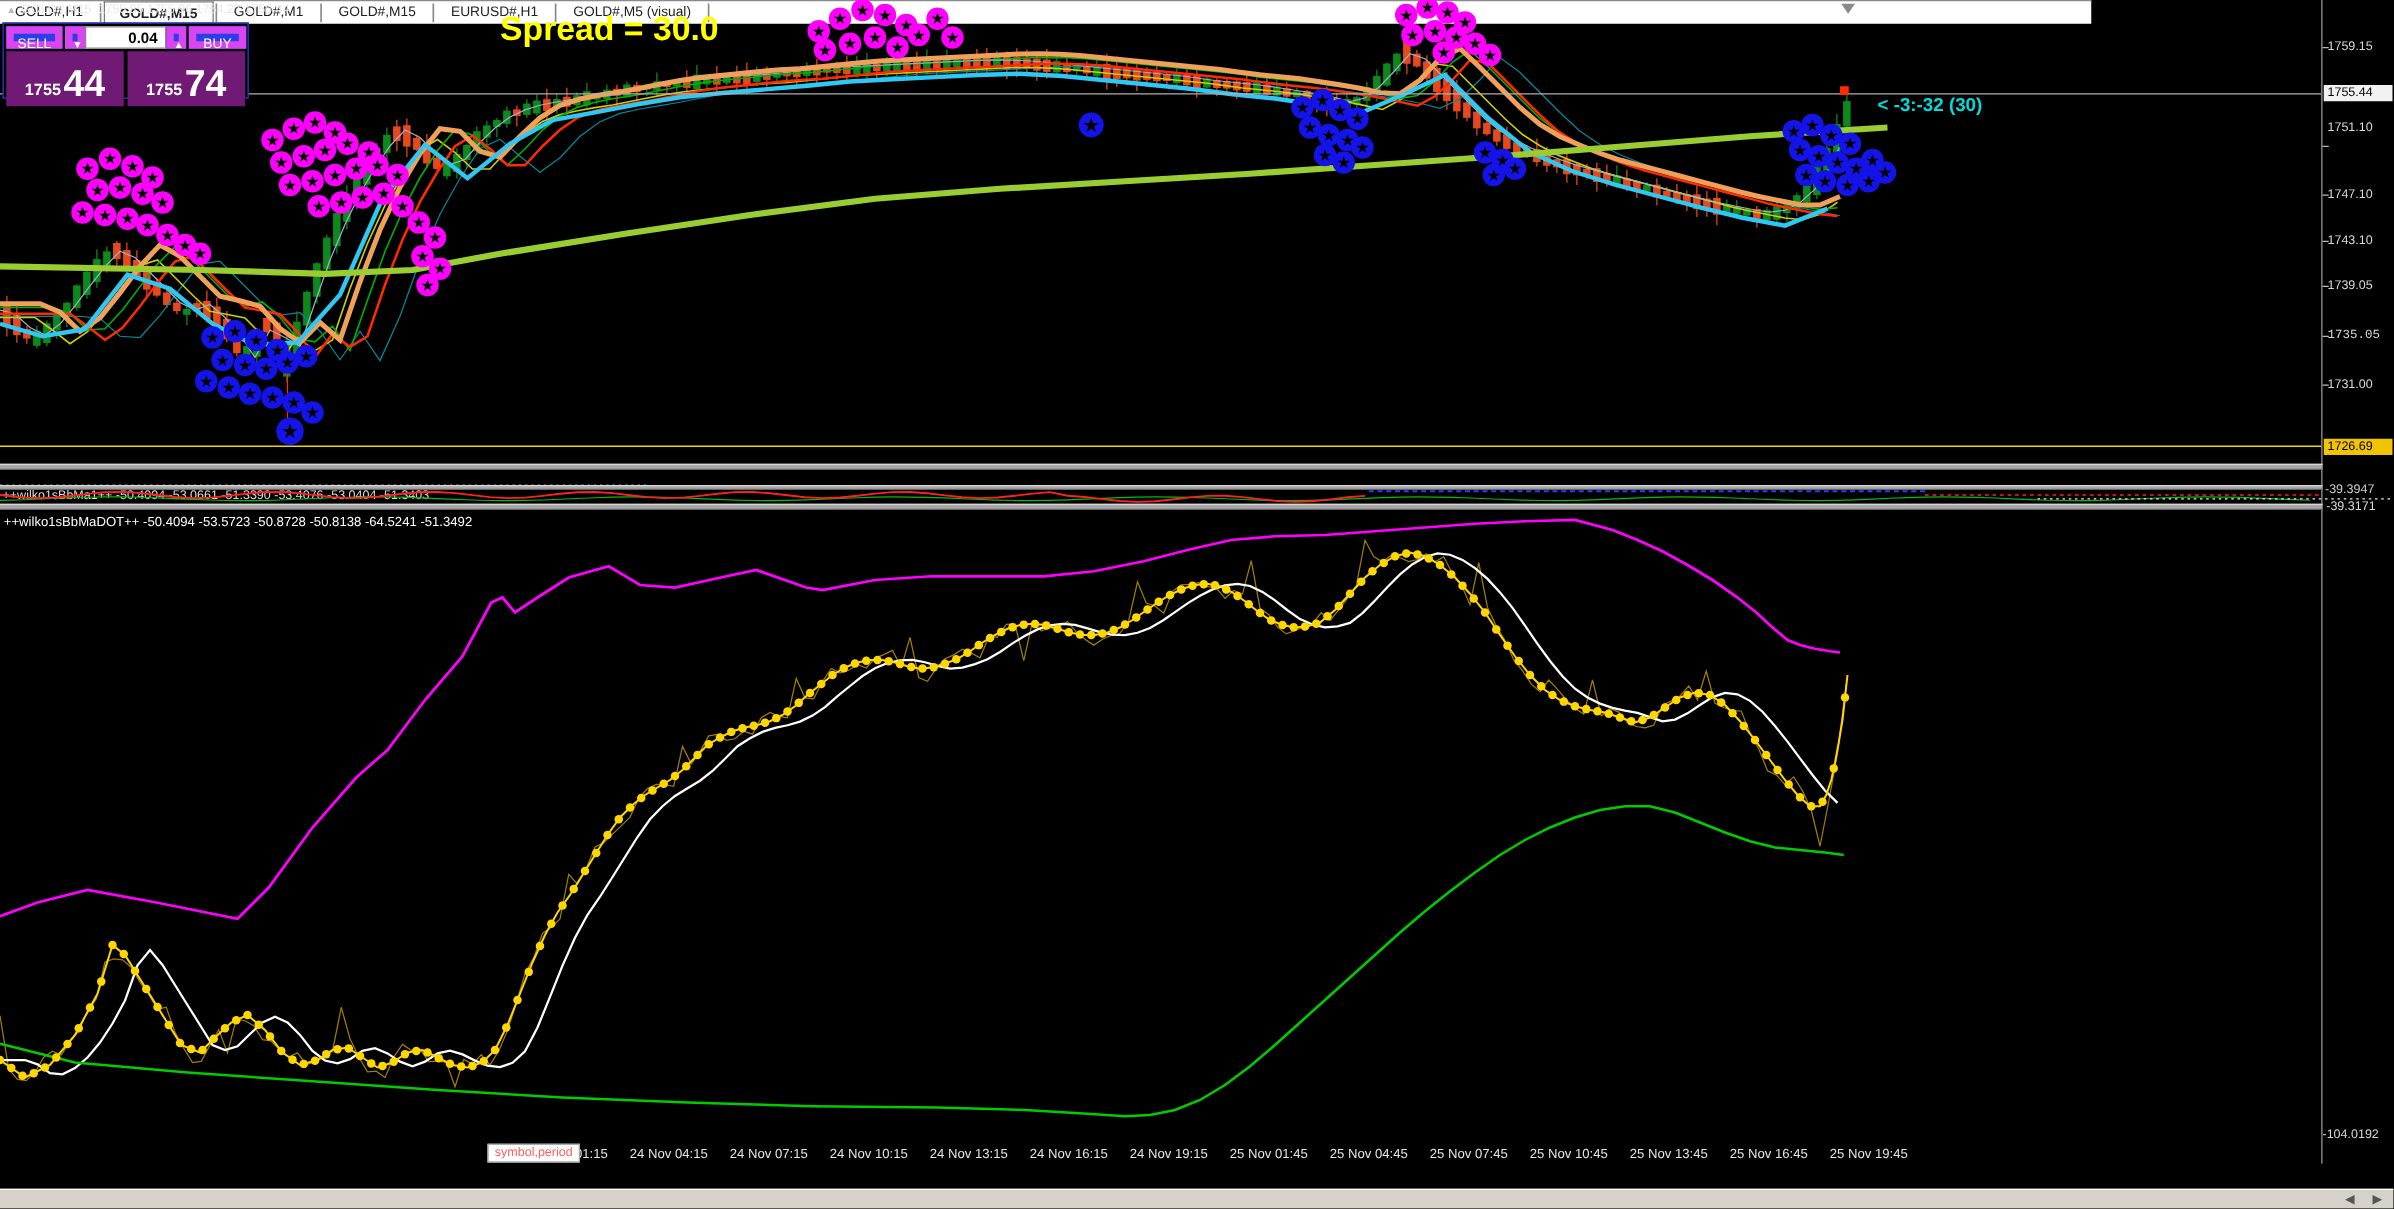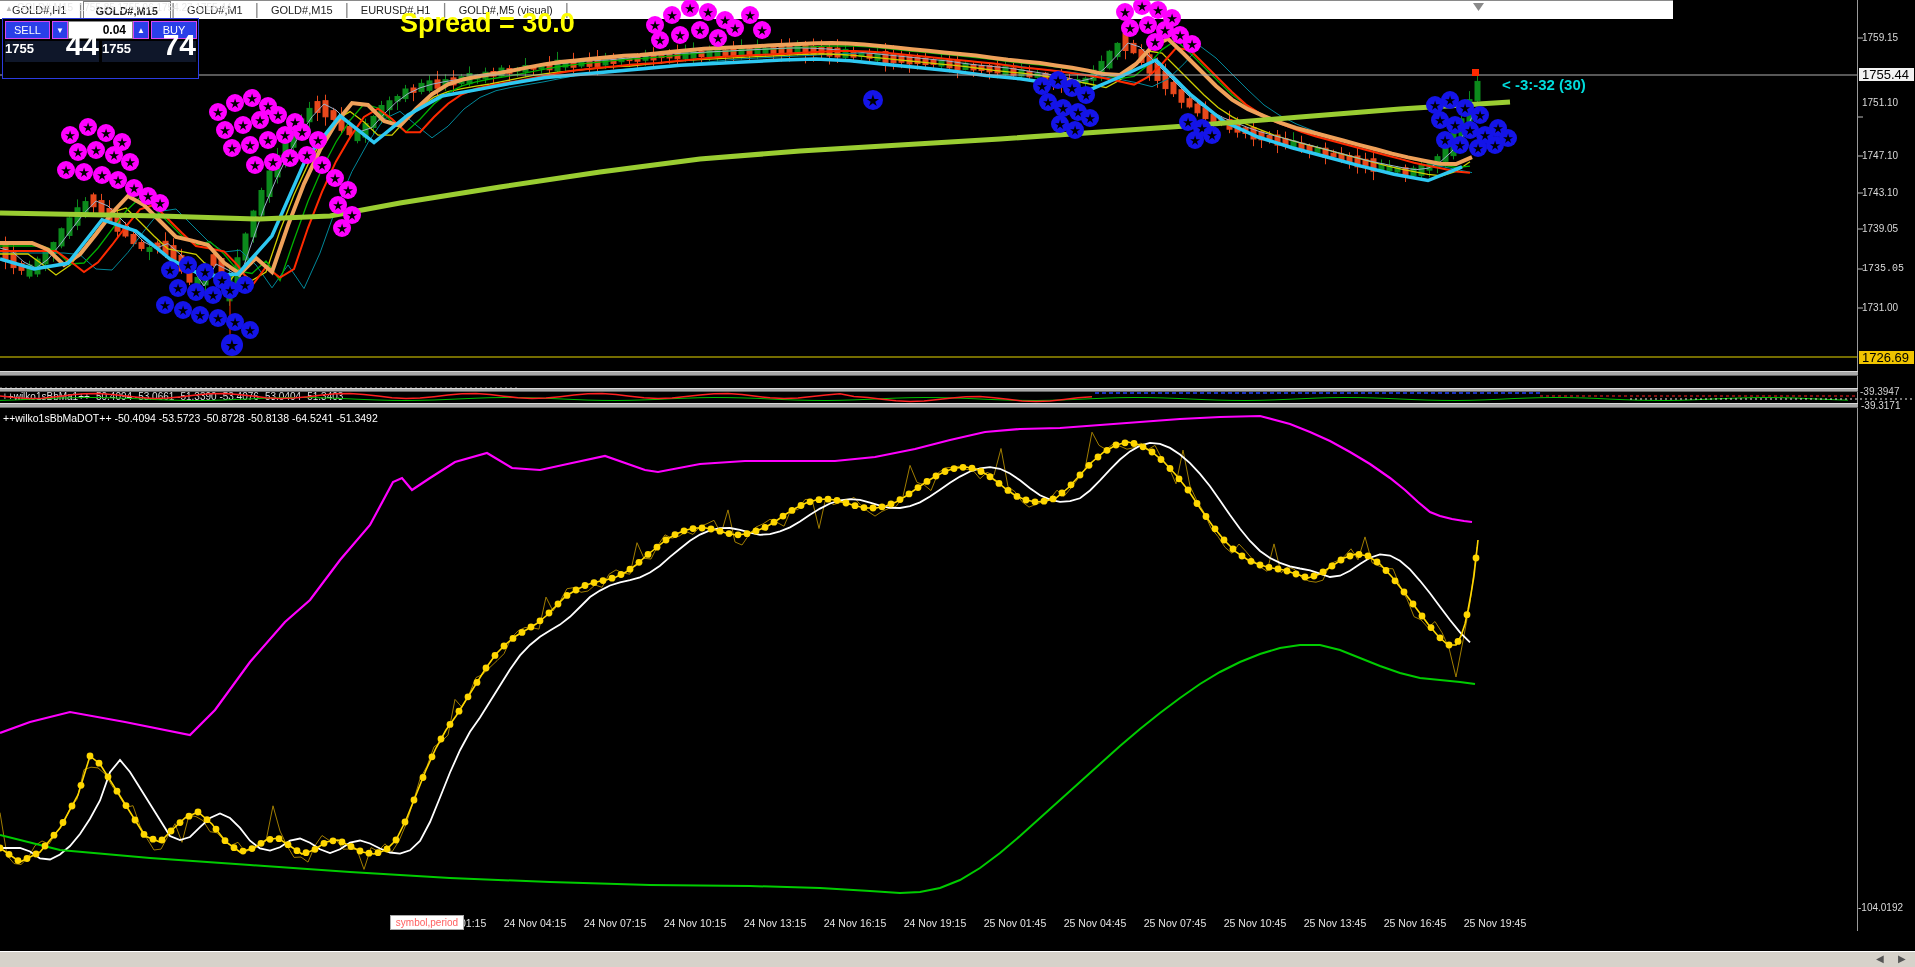--- a/index.html
+++ b/index.html
@@ -5,34 +5,34 @@
 *{margin:0;padding:0;box-sizing:border-box}
 html,body{background:#000}
 body{font-family:"Liberation Sans",sans-serif}
 #screen{position:relative;width:1915px;height:967px;background:#000;overflow:hidden}
 .abs{position:absolute}
 #titlebar{left:0;top:0;width:1915px;height:15px;color:#e8e8e8;font-size:10px;line-height:15px}
 #titlebar .tri{color:#b8b8b8;font-size:8px;margin:0 4px 0 5px}
 #chart-svg{left:0;top:0;z-index:1}
 .txt{z-index:2}
 #trade-panel{left:2px;top:18px;width:197px;height:61px;background:#000;border:1px solid #2b3be0;z-index:3}
-.tp-btn{position:absolute;background:#2a3fe8;border:1px solid #d946ef;color:#fff;text-align:center;cursor:pointer}
+.tp-btn{position:absolute;background:#2a3fe8;border:6px solid #d946ef;color:#fff;text-align:center;cursor:pointer}
 #sell-btn{left:2px;top:2px;width:45px;height:18px;font-size:11px;line-height:17px}
 #buy-btn{left:148px;top:2px;width:46px;height:18px;font-size:11px;line-height:17px}
 #vol-down{left:49px;top:2px;width:16px;height:18px;font-size:8px;line-height:17px}
 #vol-up{left:130px;top:2px;width:16px;height:18px;font-size:8px;line-height:17px}
 #vol-field{position:absolute;left:65px;top:2px;width:65px;height:18px;background:#fff;color:#000;font-size:12px;font-weight:bold;text-align:right;padding-right:6px;border:1px solid #888;line-height:17px}
-.bigbox{position:absolute;top:22px;width:94px;height:21px;background:#0f172a;color:#fff;display:flex;align-items:flex-end;justify-content:space-between;padding-bottom:3px}
+.bigbox{position:absolute;top:22px;width:94px;height:44px;background:#701a75;color:#fff;display:flex;align-items:flex-end;justify-content:center;padding-bottom:3px}
 .bigbox .base{font-size:13px;font-weight:bold;margin-bottom:3px}
 .bigbox .pips{font-size:30px;font-weight:bold;line-height:28px;margin-left:2px}
 #spread-label{left:400px;top:8px;color:#ffff00;font-size:27px;font-weight:bold}
 #annotation{left:1502px;top:76px;color:#00dcdc;font-size:15px;font-weight:bold}
 .sep{position:absolute;left:0;width:1858px;background:#a8a8a8;border-top:1px solid #d8d8d8;border-bottom:1px solid #666;z-index:2}
 .scale-label{position:absolute;left:1862px;color:#d9d9d9;font-size:10px;z-index:2}
-.scale-box{position:absolute;left:1859px;width:55px;height:13px;color:#000;font-size:13px;line-height:13px;padding-left:3px;z-index:2}
+.scale-box{position:absolute;left:1859px;width:55px;height:13px;color:#000;font-size:10px;line-height:13px;padding-left:3px;z-index:2}
 #cur-price-box{background:#f2f2f2}
 #floor-price-box{background:#f0c400}
 #mid-garbled{left:2px;top:391px;width:900px;height:11px;overflow:hidden;color:#ddd;font-size:10px;z-index:0;white-space:nowrap}
 #mid-value{left:1860px;top:386px;color:#cfcfcf;font-size:10px;z-index:0}
 #bottom-label{left:3px;top:412px;color:#fff;font-size:10.5px;z-index:2;white-space:nowrap}
 #bp-top-value{left:1861px;top:400px;color:#d9d9d9;font-size:10px;z-index:2}
 #bp-bottom-value{left:1858px;top:902px;color:#d9d9d9;font-size:10px;z-index:2}
 .time-label{position:absolute;top:917px;color:#e4e4e4;font-size:10.5px;transform:translateX(-50%);white-space:nowrap;z-index:2}
 #time-tooltip{left:390px;top:915px;width:74px;height:15px;background:#fff;border:1px solid #aaa;color:#ff6060;font-size:10px;text-align:center;line-height:14px;z-index:3}
 #tabbar{left:0;top:932px;width:1673px;height:19px;background:#ffffff;border-top:1px solid #8a8a8a;display:flex;align-items:flex-start;z-index:2}

